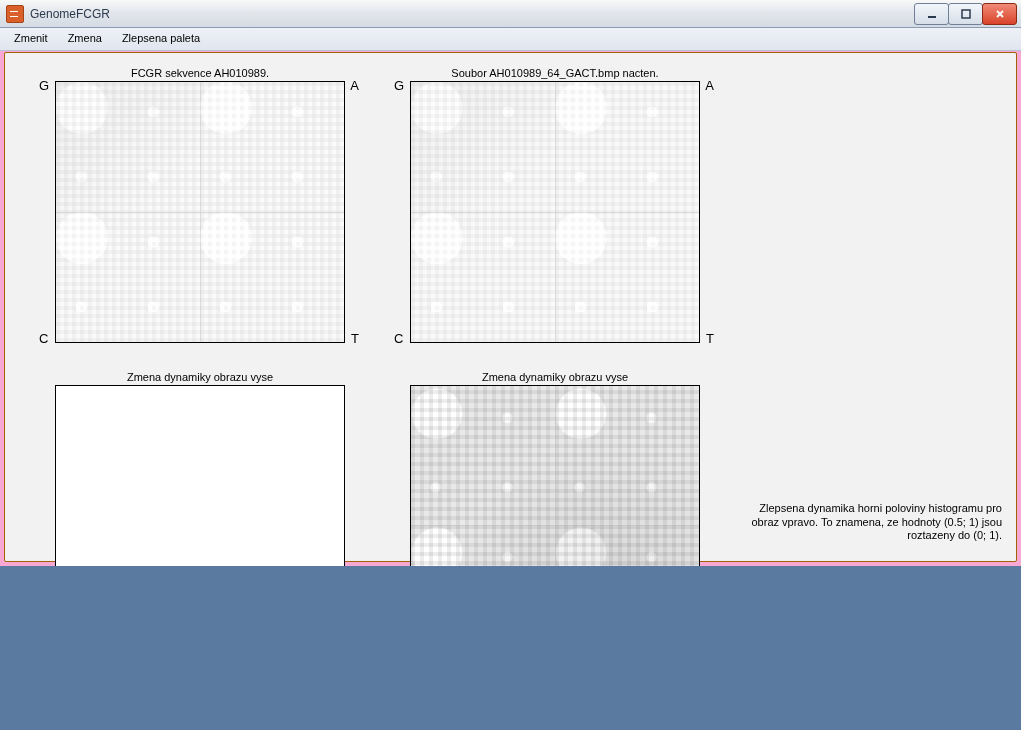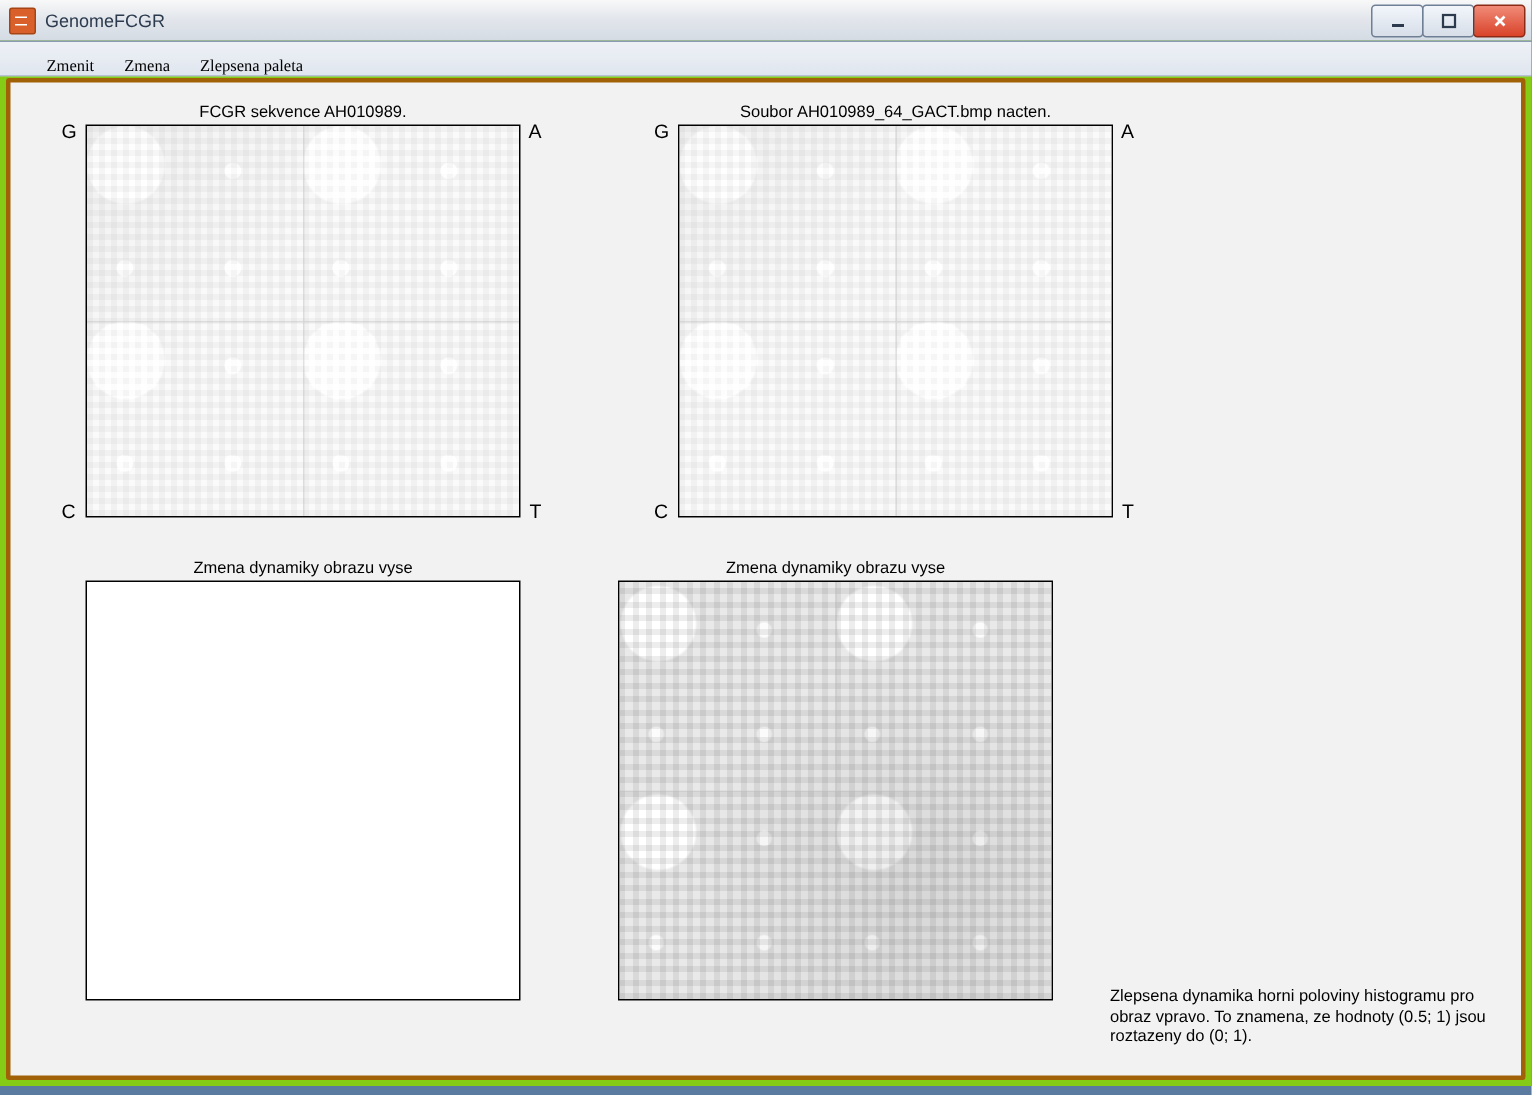--- a/index.html
+++ b/index.html
@@ -1,35 +1,35 @@
 <!DOCTYPE html>
 <html><head>
 <meta charset="utf-8">
 <style>
   html,body{margin:0;padding:0;font-family:Tahoma,Arial,sans-serif;font-size:11px;color:#000;background:#5a7aa0;}
-  .window{position:relative;width:1021px;height:724px;margin:0 auto;background:#84cc16;box-sizing:border-box;}
+  .window{position:relative;width:1021px;height:566px;margin:0 auto;background:#f9a8d4;box-sizing:border-box;}
   
   .titlebar{height:28px;background:linear-gradient(to bottom,#f8f8f8,#e3e7ec 45%,#d4dbe4);border-bottom:1px solid #8a9bb2;display:flex;align-items:center;padding:0 4px 0 6px;box-sizing:border-box;}
   .app-icon{width:16px;height:16px;background:#d9602a;border:1px solid #a54515;border-radius:2px;position:relative;margin-right:6px;}
   .app-icon::before{content:"";position:absolute;left:3px;top:5px;width:8px;height:4px;border-top:1px solid #fff;border-bottom:1px solid #fff;}
   .title-text{flex:1 1 auto;font-size:12px;color:#2b3a4d;}
   .win-btns{display:flex;gap:0;}
   .win-btn{width:33px;height:20px;border:1px solid #6f7f96;background:linear-gradient(to bottom,#f2f6fb,#d7dee8);display:flex;align-items:center;justify-content:center;border-radius:3px;margin-left:-1px;}
   .win-btn.close{background:linear-gradient(to bottom,#f08b78,#d9432a);border-color:#8a2a17;}
   .win-btn svg{display:block;}
   
-  .menubar{height:22px;background:linear-gradient(to bottom,#eef1f6,#e0e6ef);border-bottom:1px solid #b7c1d3;display:flex;align-items:flex-end;padding:0 21px;font-family:Liberation Serif, serif;}
+  .menubar{height:22px;background:linear-gradient(to bottom,#eef1f6,#e0e6ef);border-bottom:1px solid #b7c1d3;display:flex;align-items:flex-start;padding:0 4px;}
   .menu-item{padding:4px 10px 0 10px;cursor:default;}
   
-  .client{position:absolute;left:4px;right:4px;top:52px;bottom:4px;border:3px solid #a16207;background:#f2f2f2;border-radius:2px;box-sizing:border-box;}
+  .client{position:absolute;left:4px;right:4px;top:52px;bottom:4px;border:1px solid #a16207;background:#f2f2f2;border-radius:2px;box-sizing:border-box;}
   .plot-block{position:absolute;}
   .plot-title{position:absolute;left:0;right:0;top:-14px;text-align:center;font-size:11px;}
   .corner{position:absolute;font-size:13px;line-height:1;color:#000;}
   .img-box{width:100%;height:100%;border:1px solid #000;box-sizing:border-box;background:#fdfdfd;position:relative;overflow:hidden;}
-  .status-text{position:absolute;right:14px;bottom:18px;width:260px;font-size:11px;line-height:1.25;}
+  .status-text{position:absolute;right:14px;bottom:18px;width:260px;font-size:11px;line-height:1.25;text-align:right;}
   
   .fcgr{position:absolute;inset:0;}
   .fcgr.light{opacity:1;background:
     radial-gradient(circle at 18% 20%,#fff 16%,transparent 17%) 0 0/50% 50%,
     radial-gradient(circle at 35% 46%,#fff 9%,transparent 10%) 0 0/25% 25%,
     linear-gradient(0deg,#f4f4f4,#f4f4f4);
     filter:contrast(1.05);
   }
   .fcgr.light::before,.fcgr.light::after{content:"";position:absolute;inset:0;}
   .fcgr.light::before{background:repeating-linear-gradient(0deg,rgba(0,0,0,0.03) 0 4px,transparent 4px 8px),repeating-linear-gradient(90deg,rgba(0,0,0,0.03) 0 4px,transparent 4px 8px);}
@@ -84,21 +84,21 @@
       <span class="corner" style="left:-16px;top:-2px;">G</span>
       <span class="corner" style="right:-14px;top:-2px;">A</span>
       <span class="corner" style="left:-16px;bottom:-2px;">C</span>
       <span class="corner" style="right:-14px;bottom:-2px;">T</span>
       <div class="img-box">
         <div class="fcgr light"></div>
           <div class="grid4"></div>
       </div>
     </div>
 
-    <div class="plot-block" style="left:405px;top:28px;width:290px;height:262px;margin-left:40px;">
+    <div class="plot-block" style="left:405px;top:28px;width:290px;height:262px;">
       <div class="plot-title">Soubor AH010989_64_GACT.bmp nacten.</div>
       <span class="corner" style="left:-16px;top:-2px;">G</span>
       <span class="corner" style="right:-14px;top:-2px;">A</span>
       <span class="corner" style="left:-16px;bottom:-2px;">C</span>
       <span class="corner" style="right:-14px;bottom:-2px;">T</span>
       <div class="img-box">
         <div class="fcgr light"></div>
           <div class="grid4"></div>
       </div>
     </div>

